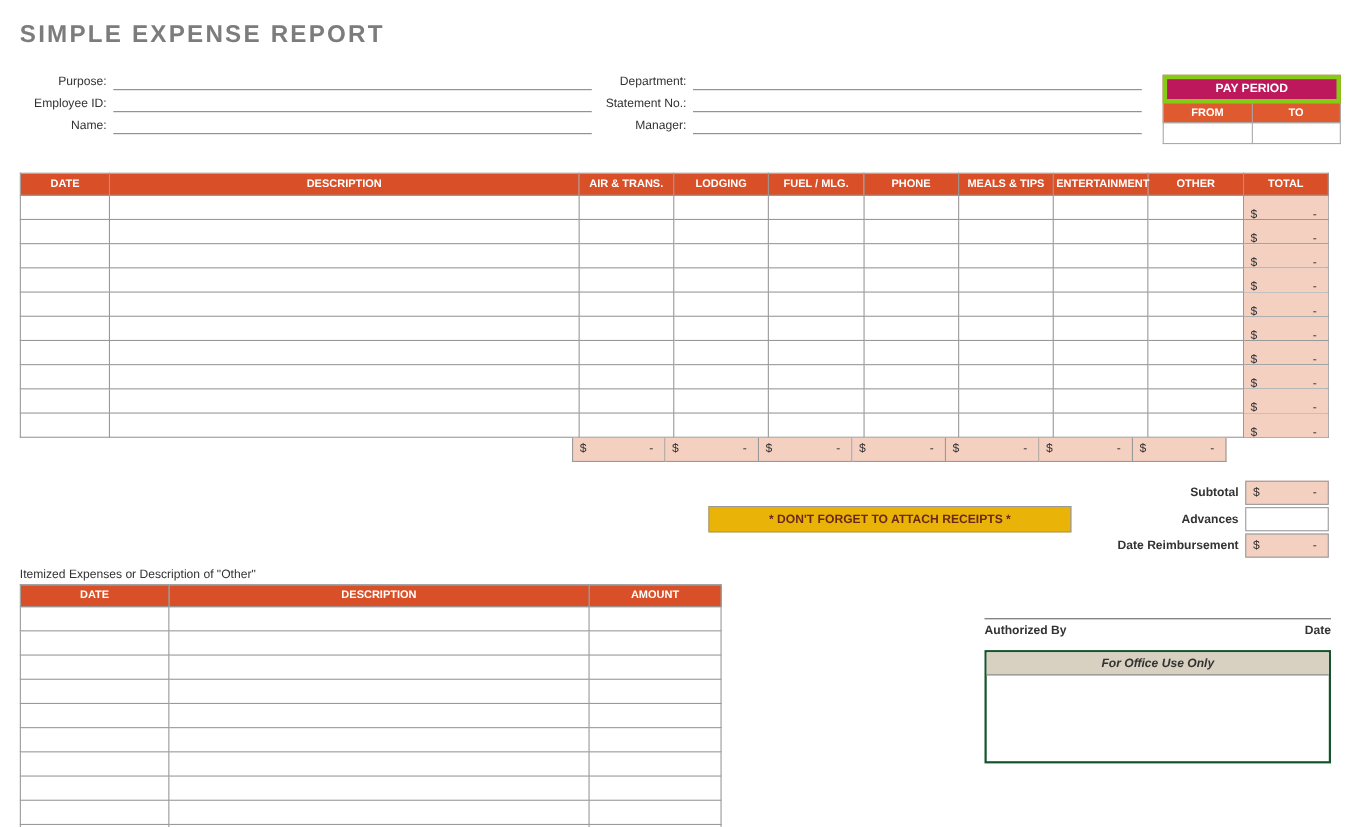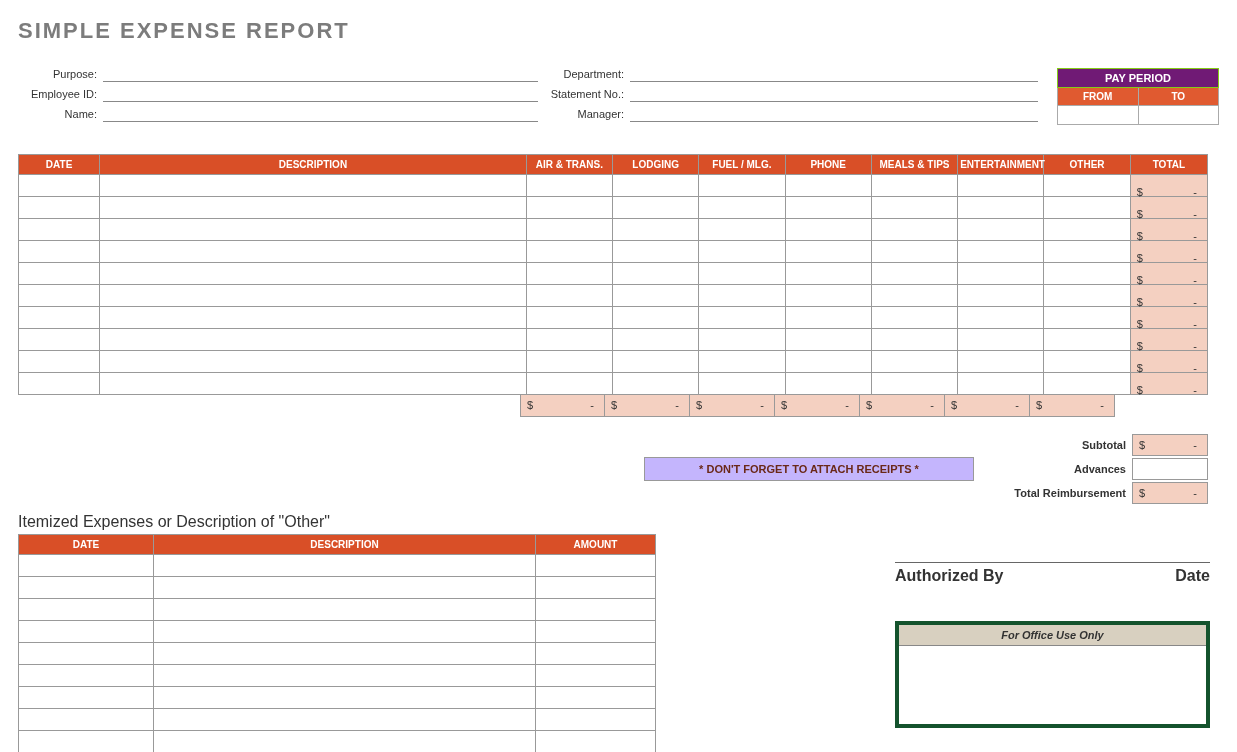--- a/index.html
+++ b/index.html
@@ -23,21 +23,21 @@
   
   .info-row { display: flex; margin-bottom: 4px; }
   .info-col-left { width: 520px; }
   .info-col-right { width: 500px; }
   .pay-period-col { margin-left: auto; width: 162px; }
   .field { display: flex; align-items: flex-start; height: 18px; margin-bottom: 2px;}
   .field label { width: 85px; text-align: right; padding-right: 6px; font-size: 11px; }
   .info-col-right .field label { width: 92px; }
   .field .line { flex: 1; border-bottom: 1px solid #888; height: 14px; }
   
-  .pp-head { background:#701a75; color:#fff; text-align:center; font-weight:700; font-size:11px; padding:3px 0; border:1px solid #84cc16; }
+  .pp-head { background:#be185d; color:#fff; text-align:center; font-weight:700; font-size:11px; padding:3px 0; border:4px solid #84cc16; }
   .pp-sub { display:flex; }
   .pp-sub div:first-child { background:#e05a30; color:#fff; text-align:center; font-weight:700; font-size:10px; flex:1; padding:3px 0; border:1px solid #aaa; border-top:none;}
   .pp-sub div:last-child { background:#e05a30; color:#fff; text-align:center; font-weight:700; font-size:10px; flex:1; padding:3px 0; border:1px solid #aaa; border-top:none; border-left:none;}
   .pp-cells { display:flex; }
   .pp-cells div { flex:1; height:19px; border:1px solid #aaa; border-top:none; }
   .pp-cells div:last-child { border-left:none; }
   
   table.expense { border-collapse: collapse; width: 1190px; margin-top: 26px; table-layout: fixed; }
   table.expense th { background:#d94f27; color:#fff; font-weight:700; font-size:10px; padding:4px 2px; border:1px solid #999; text-align:center; }
   table.expense td { border:1px solid #999; height:22px; padding:0 4px; }
@@ -55,44 +55,44 @@
     width:85px; height:22px; border:1px solid #999; border-top:none;
     background:#f4d0c1; position:relative;
   }
   .subtotals-row .subcell + .subcell { border-left:none; }
   .subtotals-row .subcell::before { content:"$"; position:absolute; left:6px; top:4px;}
   .subtotals-row .subcell::after { content:"-"; position:absolute; right:10px; top:4px;}
   
   .summary { width:1190px; display:flex; flex-direction:column; margin-top:16px; }
   .summary-row { display:flex; align-items:center; height:24px; }
   .summary-row .receipt-banner {
-    width:330px; margin-left:626px; text-align:center; background:#c4b5fd;
+    width:330px; margin-left:626px; text-align:center; background:#eab308;
     border:1px solid #999; font-weight:700; font-size:11px; padding:5px 0;
     color:#6a2818;
   }
   .summary-row .label { margin-left:auto; width:156px; text-align:right; font-weight:700; font-size:11px; padding-right:6px; }
   .summary-row .val {
     width:76px; height:22px; border:1px solid #999; text-align:left;
     position:relative; background:#f4d0c1;
   }
   .summary-row .val.blank { background:#fff; }
   .summary-row .val.money::before { content:"$"; position:absolute; left:6px; top:4px;}
   .summary-row .val.money::after  { content:"-"; position:absolute; right:10px; top:4px;}
   
-  .itemized-caption { margin-top:8px; font-size:16px; }
+  .itemized-caption { margin-top:8px; font-size:11px; }
   table.itemized { border-collapse:collapse; width:637px; margin-top:3px; table-layout:fixed;}
   table.itemized th { background:#d94f27; color:#fff; font-weight:700; font-size:10px; padding:4px 2px; border:1px solid #999; text-align:center;}
   table.itemized td { border:1px solid #999; height:22px; }
   .item-date { width:135px; } .item-desc { width:382px; } .item-amt { width:120px; }
   
   .bottom-right { position:absolute; left:895px; top:562px; width:315px; }
   .auth-lines { display:flex; gap:0; border-top:1px solid #666; padding-top:4px;}
-  .auth-lines div { font-weight:700; font-size:16px; }
+  .auth-lines div { font-weight:700; font-size:11px; }
   .auth-lines .aby { flex:1; }
-  .office-box { margin-top:36px; border:4px solid #14532d; }
+  .office-box { margin-top:12px; border:2px solid #14532d; }
   .office-head { background:#d8d0c0; text-align:center; font-style:italic; font-weight:700; font-size:11px; padding:4px 0; border-bottom:1px solid #888;}
   .office-body { height:78px; }
 </style>
 </head>
 <body>
 
 <h1>SIMPLE EXPENSE REPORT</h1>
 
 <div class="info-row">
   <div class="info-col-left">
@@ -303,21 +303,21 @@
   <div class="summary-row">
     <div class="label">Subtotal</div>
     <div class="val money"></div>
   </div>
   <div class="summary-row">
     <div class="receipt-banner">* DON'T FORGET TO ATTACH RECEIPTS *</div>
     <div class="label">Advances</div>
     <div class="val blank"></div>
   </div>
   <div class="summary-row">
-    <div class="label">Total Reimbursement</div>
+    <div class="label">Date Reimbursement</div>
     <div class="val money"></div>
   </div>
 </div>
 
 <div class="itemized-caption">Itemized Expenses or Description of "Other"</div>
 <table class="itemized">
   <colgroup>
       <col class="item-date">
       <col class="item-desc">
       <col class="item-amt">

